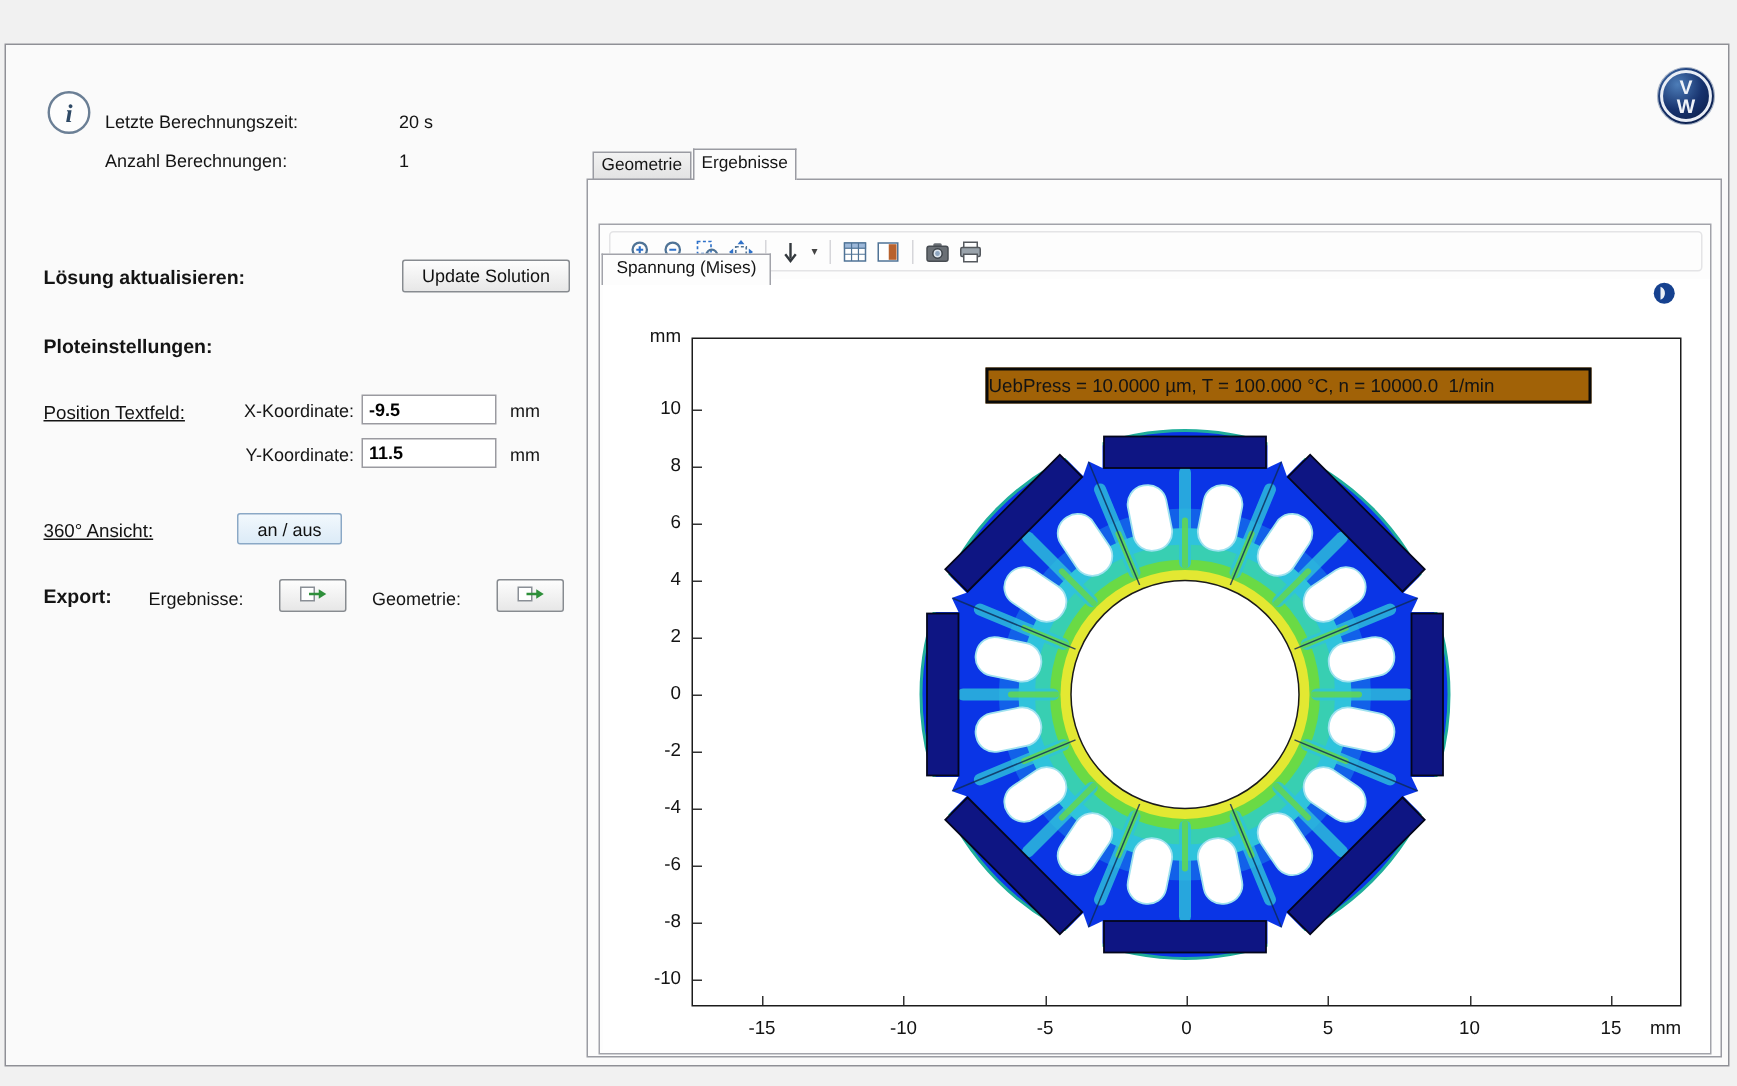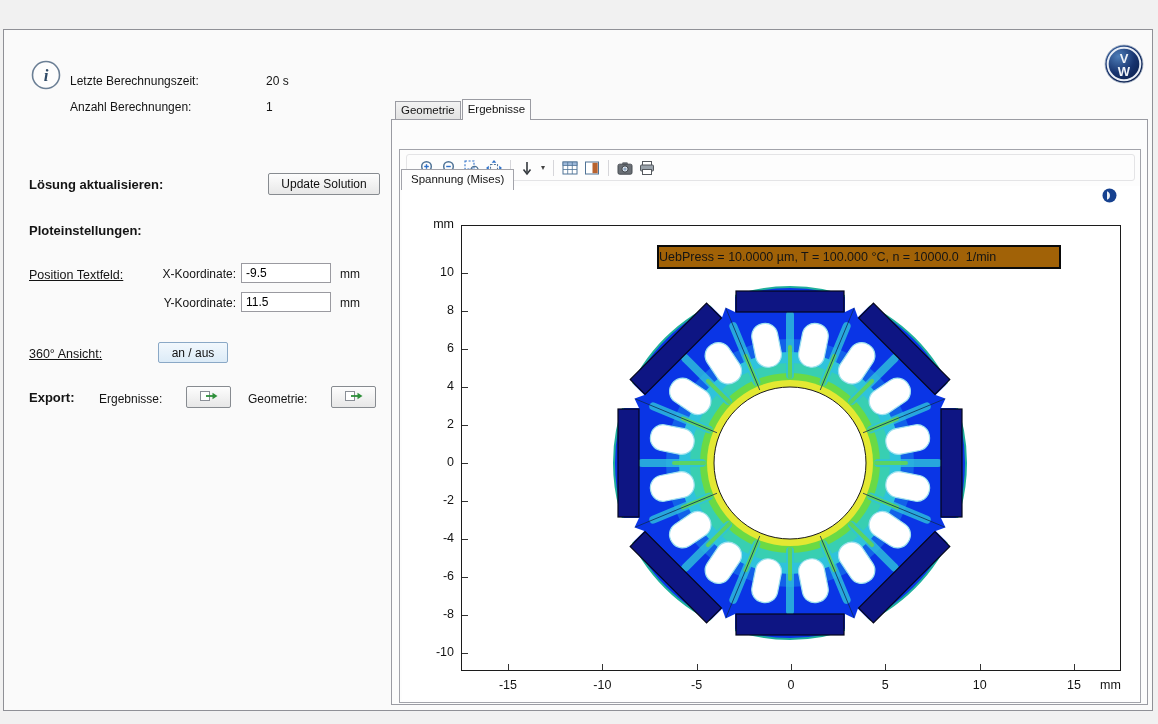--- a/index.html
+++ b/index.html
@@ -35,21 +35,21 @@
   .lbl { font-size:12px; white-space:nowrap; }
   .btn {
     font-family:"Liberation Sans",sans-serif; font-size:12px; color:#111;
     border:1px solid #878b90; border-radius:2px;
     background:linear-gradient(#fdfdfd,#e7e7e7); cursor:default;
     display:inline-flex; align-items:center; justify-content:center;
   }
   .btn-blue { background:linear-gradient(#f2f8fd,#dcebf7); border-color:#8aa8c6; }
   .field {
     height:20px; border:1px solid #9a9aa0; background:#fff;
-    font-family:"Liberation Sans",sans-serif; font-size:12px; padding:1px 4px;
+    font-family:"Liberation Sans",sans-serif; font-size:12px; padding:1px 4px;font-weight:bold;
   }
 
   
   .rpanel {
     position:absolute; left:387px; top:89px; width:757px; height:586px;
     border:1px solid #9a9ba2; background:#fcfcfc; z-index:1;
   }
   .rtabs {
     position:absolute; left:391px; top:69px; height:21px;
     display:flex; align-items:flex-end; z-index:5;

